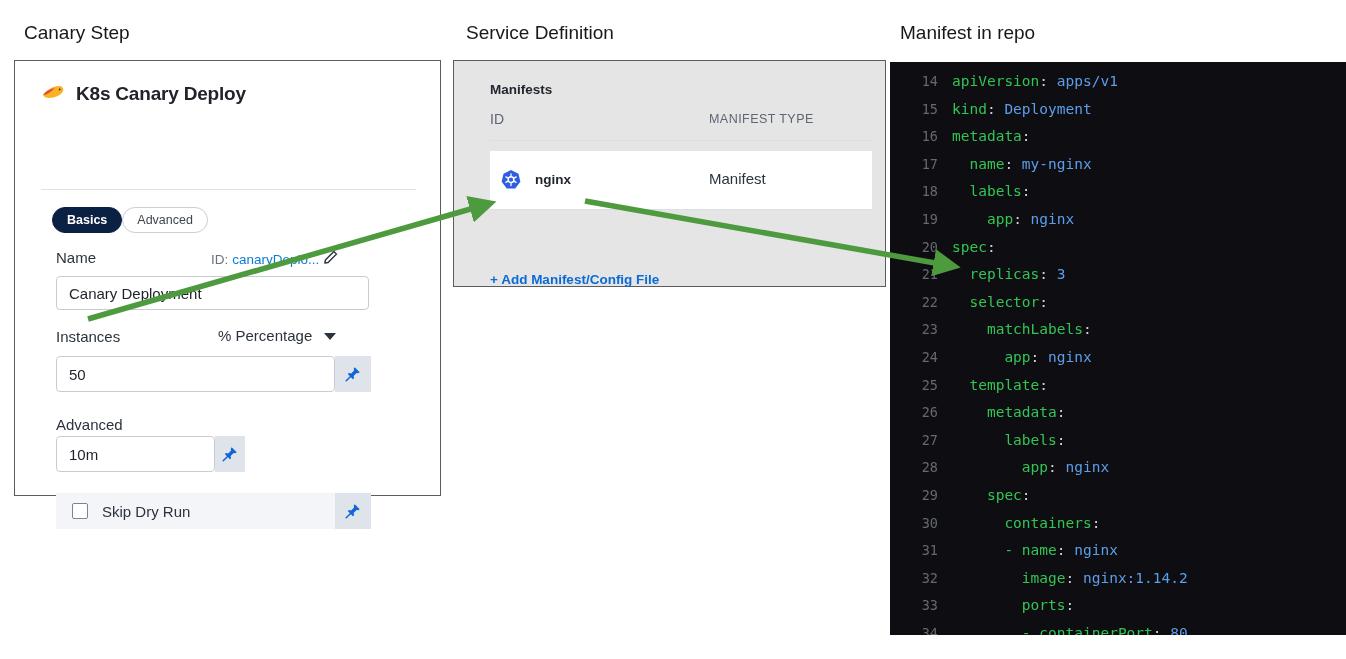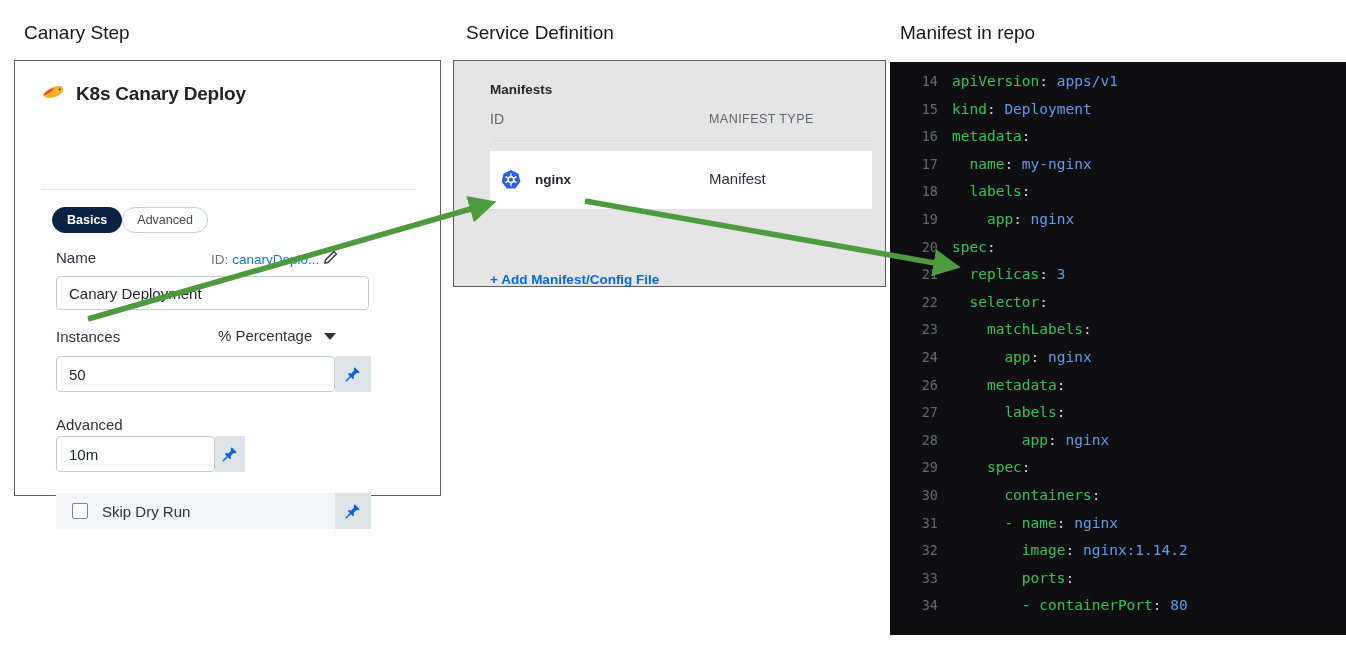--- a/index.html
+++ b/index.html
@@ -419,20 +419,21 @@
       <div class="code-line"><span class="ln">15</span><span class="ctxt"><span class="k">kind</span><span class="p">:</span> <span class="v">Deployment</span></span></div>
       <div class="code-line"><span class="ln">16</span><span class="ctxt"><span class="k">metadata</span><span class="p">:</span></span></div>
       <div class="code-line"><span class="ln">17</span><span class="ctxt">  <span class="k">name</span><span class="p">:</span> <span class="v">my-nginx</span></span></div>
       <div class="code-line"><span class="ln">18</span><span class="ctxt">  <span class="k">labels</span><span class="p">:</span></span></div>
       <div class="code-line"><span class="ln">19</span><span class="ctxt">    <span class="k">app</span><span class="p">:</span> <span class="v">nginx</span></span></div>
       <div class="code-line"><span class="ln">20</span><span class="ctxt"><span class="k">spec</span><span class="p">:</span></span></div>
       <div class="code-line"><span class="ln">21</span><span class="ctxt">  <span class="k">replicas</span><span class="p">:</span> <span class="v">3</span></span></div>
       <div class="code-line"><span class="ln">22</span><span class="ctxt">  <span class="k">selector</span><span class="p">:</span></span></div>
       <div class="code-line"><span class="ln">23</span><span class="ctxt">    <span class="k">matchLabels</span><span class="p">:</span></span></div>
       <div class="code-line"><span class="ln">24</span><span class="ctxt">      <span class="k">app</span><span class="p">:</span> <span class="v">nginx</span></span></div>
+      <div class="code-line"><span class="ln">25</span><span class="ctxt">  <span class="k">template</span><span class="p">:</span></span></div>
       <div class="code-line"><span class="ln">26</span><span class="ctxt">    <span class="k">metadata</span><span class="p">:</span></span></div>
       <div class="code-line"><span class="ln">27</span><span class="ctxt">      <span class="k">labels</span><span class="p">:</span></span></div>
       <div class="code-line"><span class="ln">28</span><span class="ctxt">        <span class="k">app</span><span class="p">:</span> <span class="v">nginx</span></span></div>
       <div class="code-line"><span class="ln">29</span><span class="ctxt">    <span class="k">spec</span><span class="p">:</span></span></div>
       <div class="code-line"><span class="ln">30</span><span class="ctxt">      <span class="k">containers</span><span class="p">:</span></span></div>
       <div class="code-line"><span class="ln">31</span><span class="ctxt">      <span class="k">- </span><span class="k">name</span><span class="p">:</span> <span class="v">nginx</span></span></div>
       <div class="code-line"><span class="ln">32</span><span class="ctxt">        <span class="k">image</span><span class="p">:</span> <span class="v">nginx:1.14.2</span></span></div>
       <div class="code-line"><span class="ln">33</span><span class="ctxt">        <span class="k">ports</span><span class="p">:</span></span></div>
       <div class="code-line"><span class="ln">34</span><span class="ctxt">        <span class="k">- </span><span class="k">containerPort</span><span class="p">:</span> <span class="v">80</span></span></div>
     </div>

